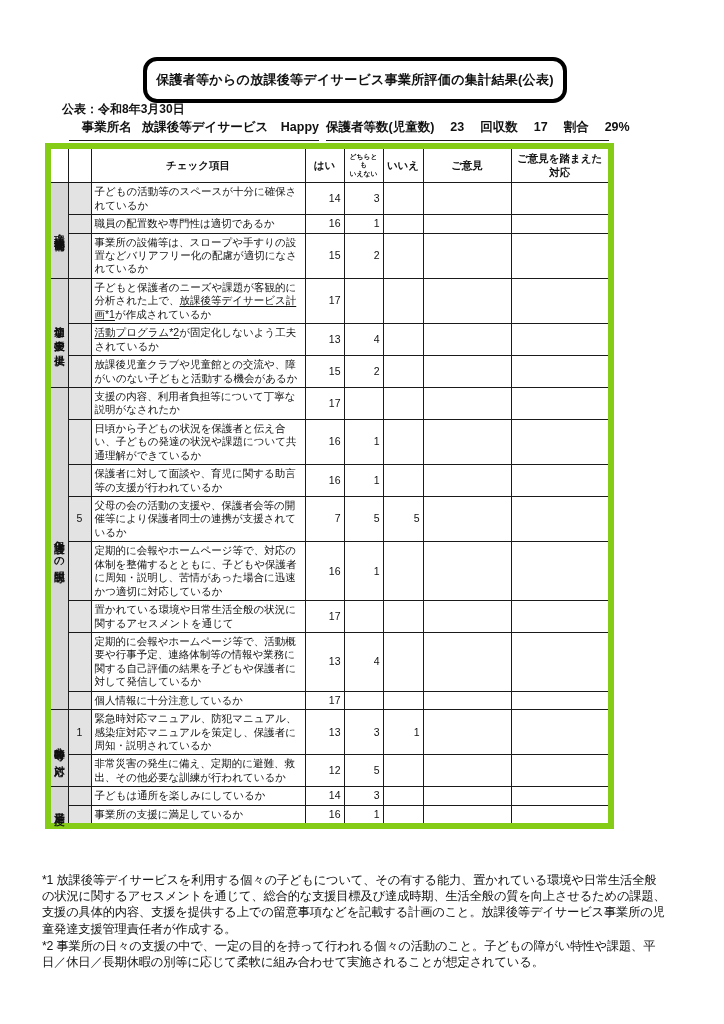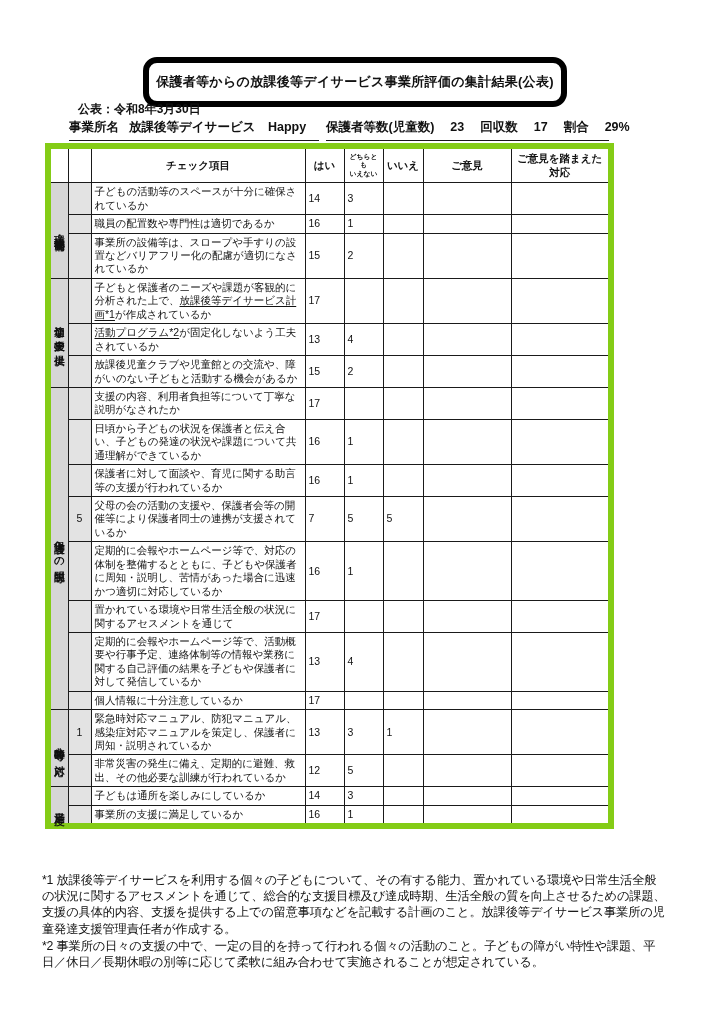--- a/index.html
+++ b/index.html
@@ -4,34 +4,34 @@
 <style>
   html,body{margin:0;padding:0;}
   body{
     width:724px;height:1024px;position:relative;background:#ffffff;
     font-family:"Liberation Sans","DejaVu Sans",sans-serif;
     color:#111;overflow:hidden;
     -webkit-font-smoothing:antialiased;
   }
   .title-box{
     position:absolute;left:143px;top:57px;width:424px;
-    border:6px solid #000000;border-radius:14px;
+    border:4px solid #000000;border-radius:14px;
     padding:10px 6px;text-align:center;
     font-size:13px;font-weight:bold;letter-spacing:.3px;
     box-sizing:border-box;background:#fff;
   }
   .publish-date{
-    position:absolute;left:78px;top:101px;
+    position:absolute;left:62px;top:101px;
     font-size:12px;font-weight:600;
   }
   .office-line{
     position:absolute;left:69px;top:119px;width:545px;
     font-size:12.5px;font-weight:600;white-space:nowrap;
   }
-  .uline{border-bottom:1.4px solid #1a1a1a;display:inline-block;padding-bottom:4px;}
+  .uline{border-bottom:1.4px solid #1a1a1a;display:inline-block;padding-bottom:4px;text-align:right;}
   .office-field{width:250px;}
   .stats-field{margin-left:7px;width:283px;box-sizing:border-box;}
   .gap{margin-left:10px;}
   .val{margin-left:16px;}
   .ml{margin-left:16px;margin-top:28px;}
 
   table.eval{
     position:absolute;left:45px;top:143px;width:563px;
     border-collapse:collapse;table-layout:fixed;
     font-size:10.5px;line-height:1.28;
@@ -47,21 +47,21 @@
   th.two-line{white-space:pre-line;line-height:1.3;margin-left:24px;}
   td.cat{
     background:#d6d6d6;
     writing-mode:vertical-rl;text-orientation:upright;
     text-align:center;font-weight:600;font-size:10.5px;
     padding:3px 0;letter-spacing:1px;
   }
   td.no-cell{background:#e3e3e3;text-align:center;font-size:10.5px;}
   td.item{text-align:left;padding:4px 4px;}
   td.item u{text-underline-offset:1.5px;}
-  td.num{text-align:left;padding-right:7px;}
+  td.num{text-align:right;padding-right:7px;}
   tr.group-start td{border-top:1.5px solid #1a1a1a;}
   td.opinion,td.response{background:#fff;}
 
   .footnotes{
     position:absolute;left:42px;top:872px;width:624px;
     font-size:12.3px;line-height:1.32;letter-spacing:-.2px;
   }
   .footnotes p{margin:0 0 1px 0;}
 </style>
 </head>

